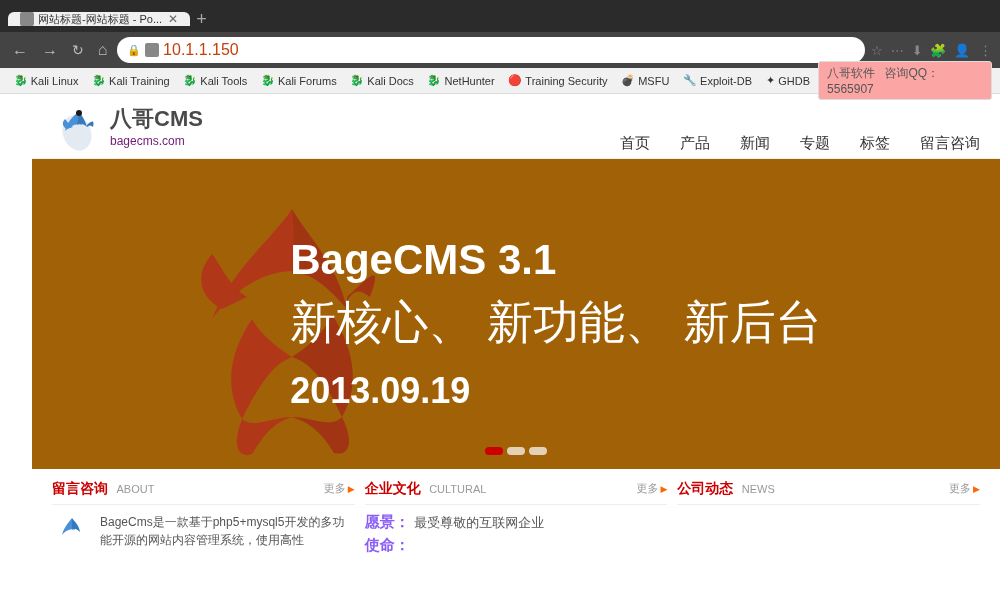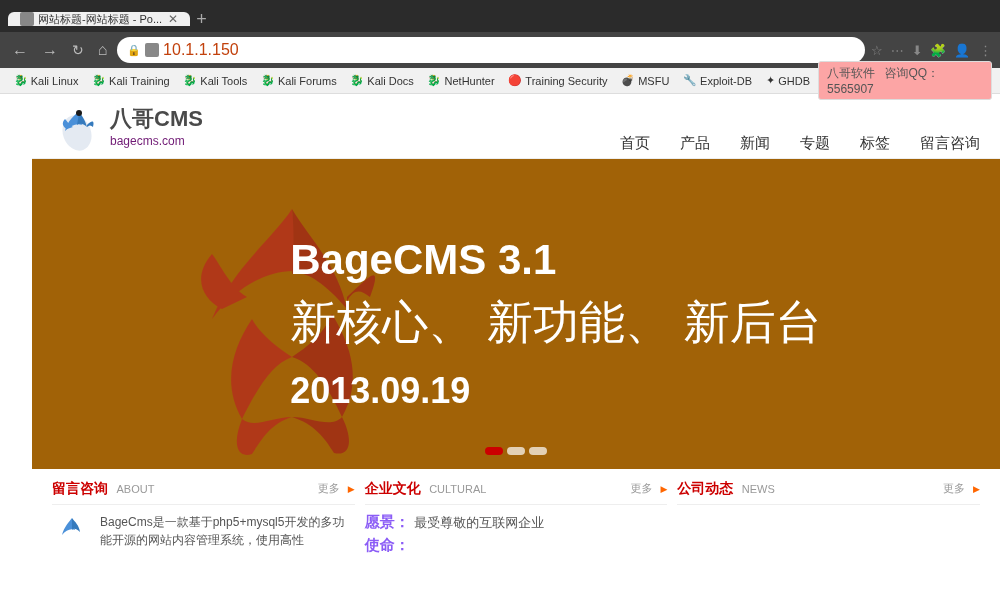--- a/index.html
+++ b/index.html
@@ -99,21 +99,21 @@
     .bottom-sections {
       display: flex; padding: 10px 20px; gap: 10px; background: #fff;
     }
     .section-col { flex: 1; }
     .section-header {
       display: flex; align-items: center; justify-content: space-between;
       border-bottom: 1px solid #eee; padding-bottom: 6px; margin-bottom: 8px;
     }
     .section-title-cn { font-size: 14px; color: #c00; font-weight: bold; margin-right: 4px; }
     .section-title-en { font-size: 11px; color: #999; }
-    .section-more { font-size: 11px; color: #999; display: flex; align-items: center; gap: 8px; cursor: pointer; }
+    .section-more { font-size: 11px; color: #999; display: flex; align-items: center; gap: 2px; cursor: pointer; }
     .section-more-icon { font-size: 9px; color: #f60; }
 
     .about-row { display: flex; gap: 8px; }
     .about-logo { width: 40px; height: 40px; flex-shrink: 0; }
     .about-text { font-size: 12px; color: #555; line-height: 1.5; }
 
     .culture-text { font-size: 13px; }
     .culture-vision { color: #8b5cf6; font-weight: bold; font-size: 15px; }
   </style>
 </head>

